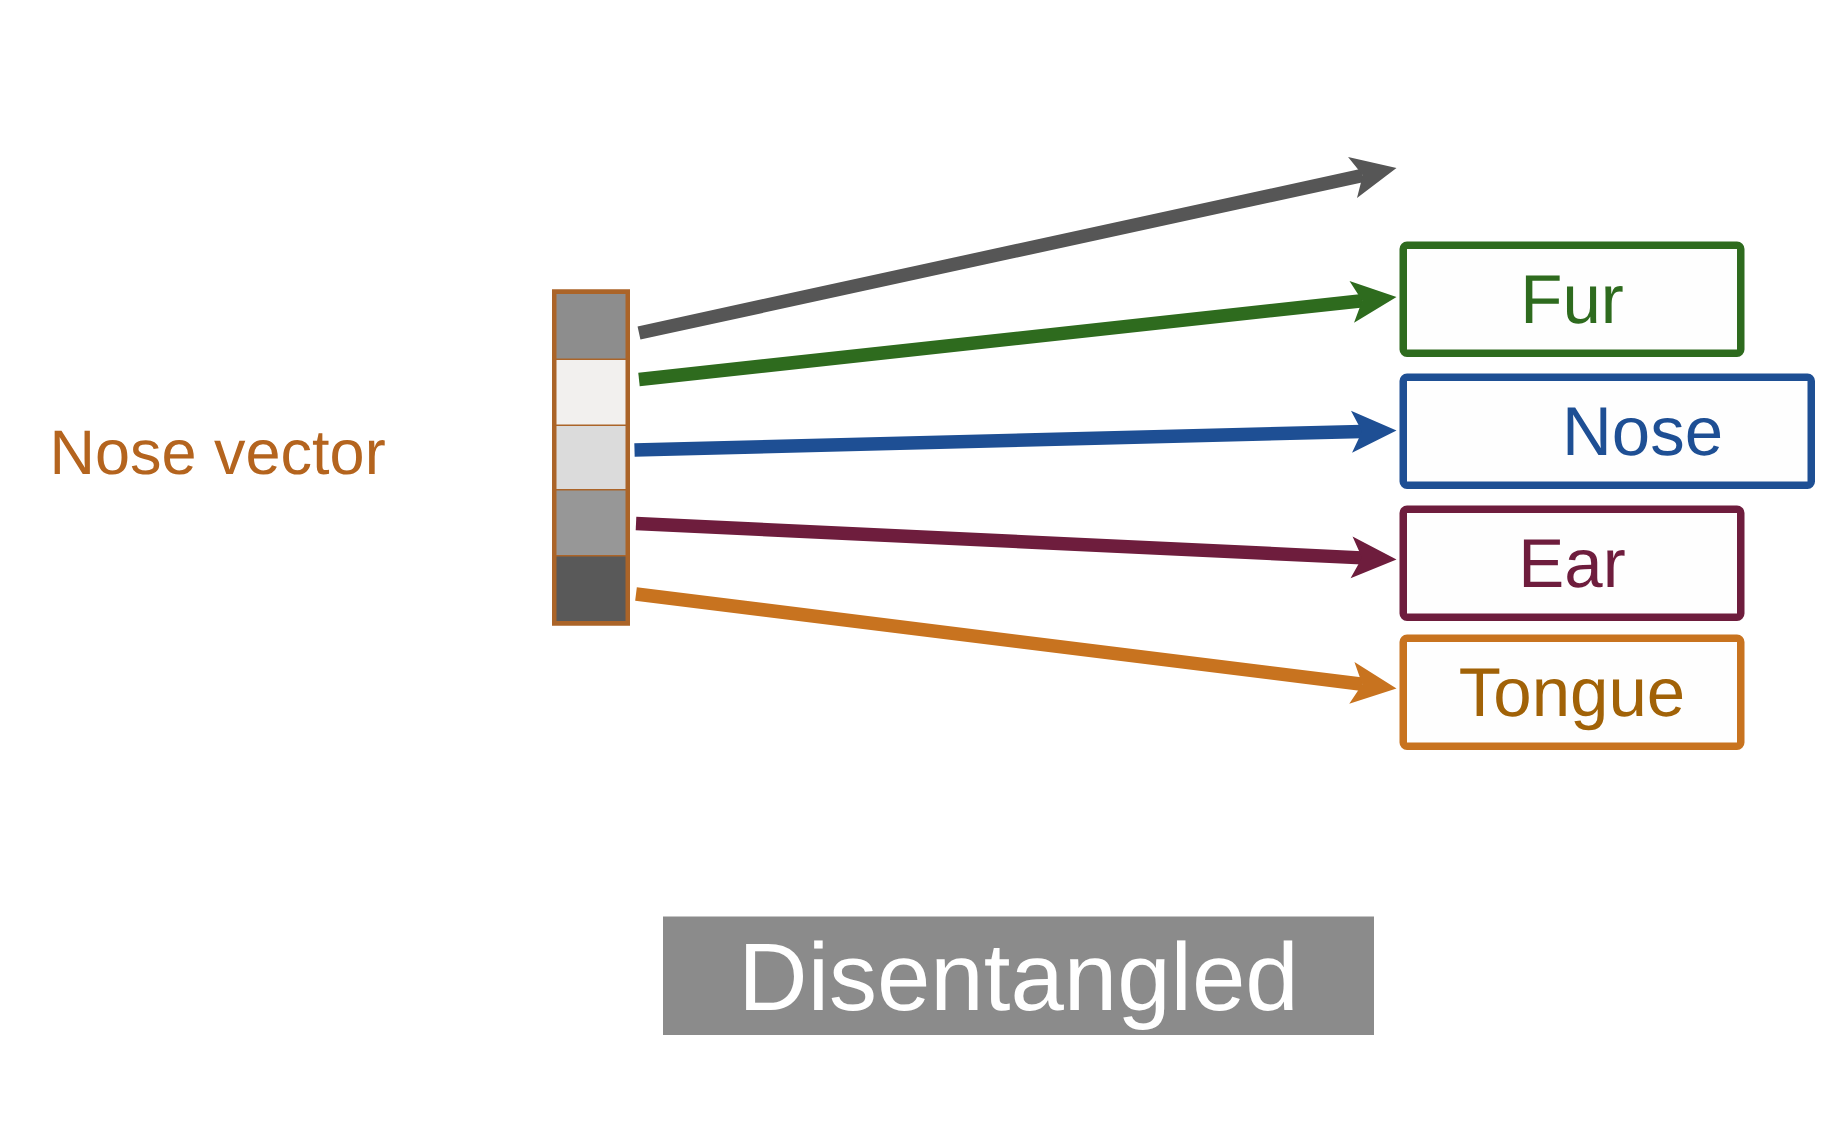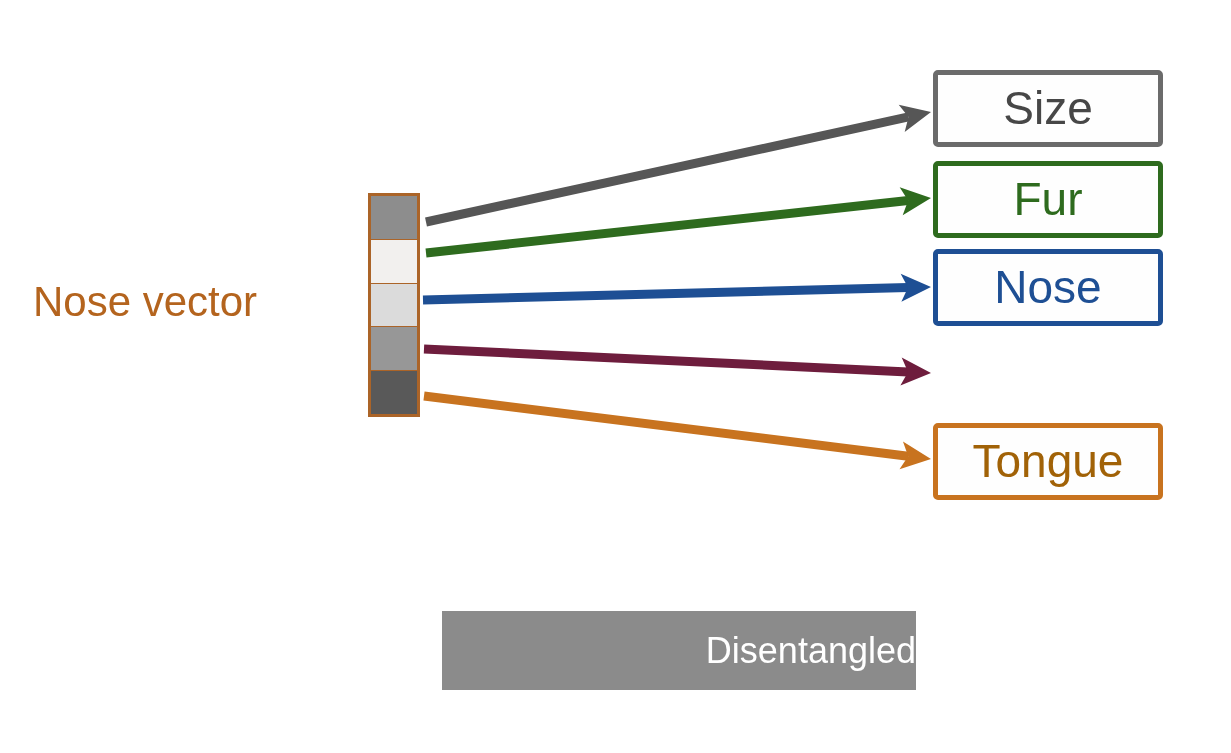--- a/index.html
+++ b/index.html
@@ -45,31 +45,31 @@
     display: flex;
     align-items: center;
     justify-content: center;
     font-size: 46px;
     line-height: 1;
     padding-bottom: 2px;
     box-sizing: content-box;
   }
   #box-size   { top: 70px;  }
   #box-fur    { top: 161px; }
-  #box-nose   { top: 249px; }
+  #box-nose   { top: 249px; padding-left: 47px; }
   #box-ear    { top: 337px; }
   #box-tongue { top: 423px; }
   #caption-box {
     position: absolute;
     left: 442px; top: 611px;
     width: 474px; height: 79px;
     display: flex;
     align-items: center;
-    justify-content: flex-end;
-    font-size: 36px;
+    justify-content: center;
+    font-size: 64px;
   }
 </style>
 </head>
 <body>
 
 <div id="canvas">
 
   <svg id="arrows" xmlns="http://www.w3.org/2000/svg">
       <line x1="426" y1="222" x2="908.5269536997308" y2="116.89511899609822" stroke="#565656" stroke-width="9"></line>
       <polygon points="931,112 904.6669685624913,132.0641833950745 908.5269536997308,116.89511899609822 898.7076932628936,104.70569224692085" fill="#565656"></polygon>
@@ -86,28 +86,28 @@
   <div id="noise-label" style="color: rgb(180, 100, 30);">Nose vector</div>
 
   <div id="noise-vector">
     <div class="vector-cell" style="background: rgb(141, 141, 141);"></div>
     <div class="vector-cell" style="background: rgb(242, 240, 238);"></div>
     <div class="vector-cell" style="background: rgb(219, 219, 219);"></div>
     <div class="vector-cell" style="background: rgb(151, 151, 151);"></div>
     <div class="vector-cell" style="background: rgb(89, 89, 89);"></div>
   </div>
 
-  <div id="box-size" class="target-box" style="border-color: rgb(107, 107, 107); color: rgb(71, 71, 71);">
-    <span>Size</span>
-  </div>
   <div id="box-fur" class="target-box" style="border-color: rgb(46, 107, 30); color: rgb(46, 107, 30);">
     <span>Fur</span>
   </div>
   <div id="box-nose" class="target-box" style="border-color: rgb(30, 79, 148); color: rgb(30, 79, 148);">
     <span>Nose</span>
+  </div>
+  <div id="box-ear" class="target-box" style="border-color: rgb(110, 29, 61); color: rgb(110, 29, 61);">
+    <span>Ear</span>
   </div>
   <div id="box-tongue" class="target-box" style="border-color: rgb(200, 115, 31); color: #a16207;">
     <span>Tongue</span>
   </div>
 
   <div id="caption-box" style="background: rgb(139, 139, 139); color: rgb(255, 255, 255);">
     <span>Disentangled</span>
   </div>
 
 </div>

